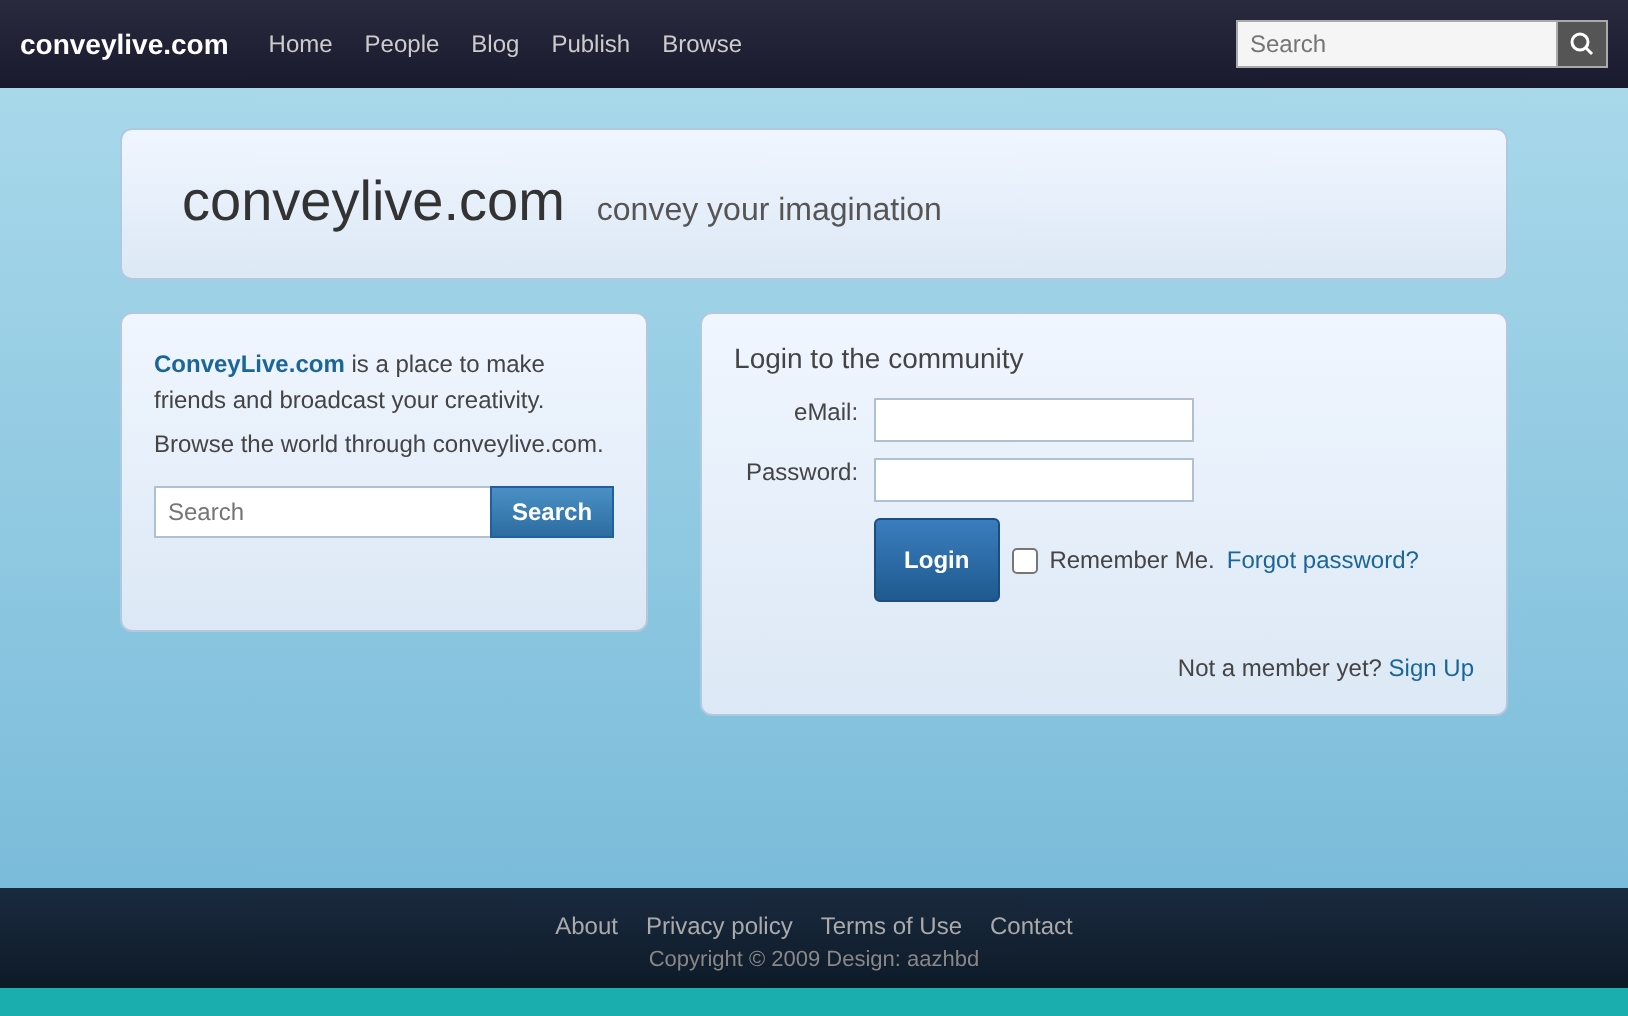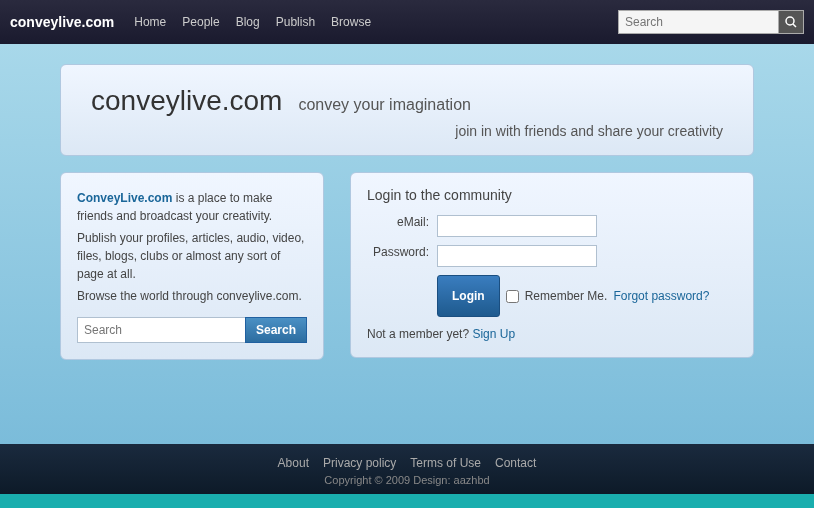--- a/index.html
+++ b/index.html
@@ -218,23 +218,24 @@
       font-size: 12px;
       color: #444;
     }
     #forgot-link {
       font-size: 12px;
       color: #1a6699;
       cursor: pointer;
       text-decoration: none;
     }
     #not-member-row {
-      margin-top: 10px;
-      font-size: 12px;
-      color: #444;
+      margin-top: 26px;
+      font-size: 12px;
+      color: #444;
+      text-align: right;
     }
     #signup-link {
       color: #1a6699;
       cursor: pointer;
       text-decoration: none;
     }
 
     
     #footer {
       background: linear-gradient(to bottom, #1a2a3e, #0d1a28);
@@ -281,30 +282,28 @@
   </div>
 </div>
 
 <div id="main-area">
 
   <div id="header-card">
     <div id="header-card-top">
       <span id="site-title">conveylive.com</span>
       <span id="site-tagline">convey your imagination</span>
     </div>
-    <div id="site-subtitle">join in with friends and share your creativity</div>
   </div>
 
   <div id="content-row">
 
     <div id="left-panel">
       <p>
         <span class="highlight">ConveyLive.com</span><span> is a place to make friends and broadcast your creativity.</span>
       </p>
-      <p>Publish your profiles, articles, audio, video, files, blogs, clubs or almost any sort of page at all.</p>
       <p>Browse the world through conveylive.com.</p>
       <div id="search-row">
         <input id="search-field" type="text" placeholder="Search" style="">
         <button id="search-btn">Search</button>
       </div>
     </div>
 
     <div id="right-panel">
       <div id="login-title">Login to the community</div>
 

